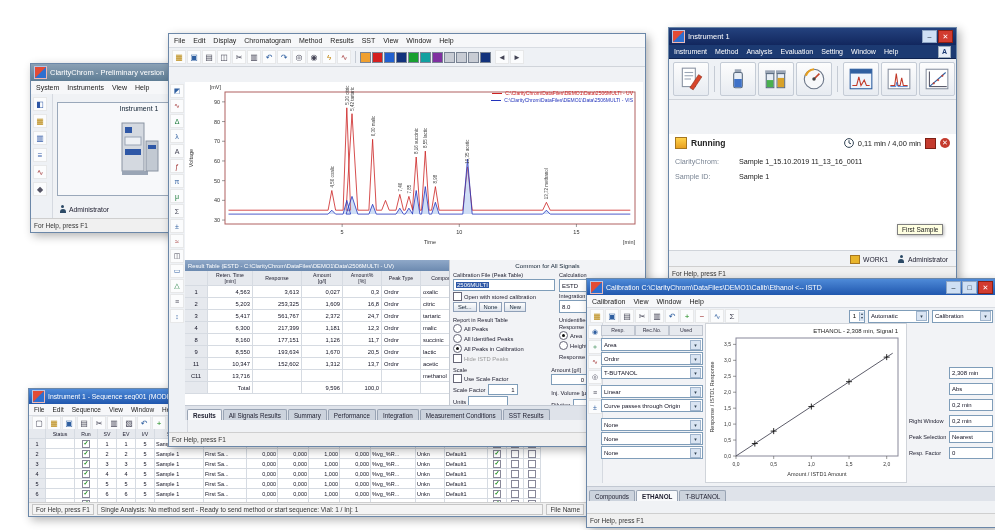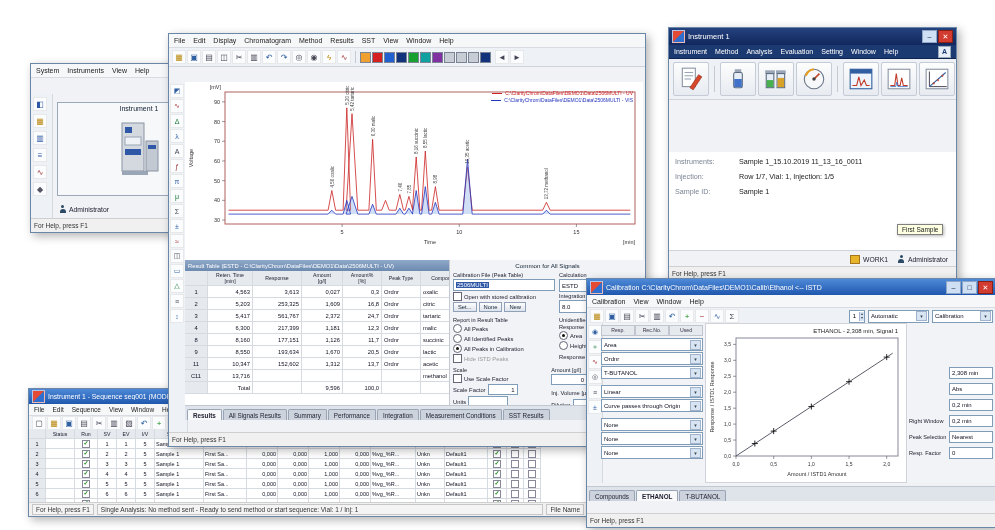--- a/index.html
+++ b/index.html
@@ -166,20 +166,29 @@
   .cbx{width:6px;height:6px;border:1px solid #889;background:#fff;display:inline-block;
     font-size:6px;line-height:5px;text-align:center;color:#1a8a1a;font-weight:bold;}
   svg text{font-family:"Liberation Sans",sans-serif;}
 </style>
 </head>
 <body>
 
 <div id="desktop">
 
   <div class="window" id="win1" style="left:30px;top:63px;width:200px;height:168px;z-index:1">
+    <div class="titlebar tb-grey">
+      <span class="t-ico"></span>
+      <span class="t-text">ClarityChrom - Preliminary version</span>
+      <span class="t-btns">
+        <span class="t-btn">–</span>
+        <span class="t-btn">□</span>
+        <span class="t-btn close">✕</span>
+      </span>
+    </div>
     <div class="menubar">
         <span class="mi">System</span>
         <span class="mi">Instruments</span>
         <span class="mi">View</span>
         <span class="mi">Help</span>
       </div>
     <div class="w1-body">
       <div class="w1-strip">
           <span class="icon" style="color: rgb(46, 87, 166);">◧</span>
           <span class="icon" style="color: rgb(184, 134, 11);">▦</span>
@@ -542,28 +551,38 @@
       <div class="bigicon">
         <svg viewBox="0 0 24 22" width="26" height="24">
           <rect x="2" y="2" width="20" height="18" fill="#fff" stroke="#8a93a2"></rect>
           <line x1="5" y1="18" x2="5" y2="4" stroke="#556"></line>
           <line x1="5" y1="18" x2="21" y2="18" stroke="#556"></line>
           <line x1="5" y1="18" x2="20" y2="5" stroke="#2f5fa0"></line>
           <path d="M8 15 l2 0 m-1 -1 l0 2 M12 12 l2 0 m-1 -1 l0 2 M16 8 l2 0 m-1 -1 l0 2" stroke="#c23a2a" stroke-width="0.8" fill="none"></path>
         </svg>
       </div>
     </div>
+    <div class="runbar">
+      <span class="run-ico"></span>
+      <span class="runtxt">Running</span>
+      <span class="runright">
+        <svg width="10" height="10" viewBox="0 0 10 10">
+          <circle cx="5" cy="5" r="4.4" fill="#fff" stroke="#345"></circle>
+          <line x1="5" y1="5" x2="5" y2="2.2" stroke="#345"></line>
+          <line x1="5" y1="5" x2="7" y2="5.8" stroke="#345"></line>
+        </svg>
+        <span class="timetxt">0,11 min / 4,00 min</span>
+        <span class="stop-sq"></span>
+        <span class="abort">✕</span>
+      </span>
+    </div>
     <div class="inst-info" id="inst-info">
         <div class="irow">
-          <span class="ilbl">Instruments:</span>
+          <span class="ilbl">ClarityChrom:</span>
           <span class="ival">Sample 1_15.10.2019 11_13_16_0011</span>
-        </div>
-        <div class="irow">
-          <span class="ilbl">Injection:</span>
-          <span class="ival">Row 1/7, Vial: 1, Injection: 1/5</span>
         </div>
         <div class="irow">
           <span class="ilbl">Sample ID:</span>
           <span class="ival">Sample 1</span>
         </div>
       </div>
     <div class="tooltip" style="left:228px;top:196px">First Sample</div>
     <div class="inst-footer">
       <span style="display:flex;align-items:center;gap:3px">
         <span class="work-ico"></span>

